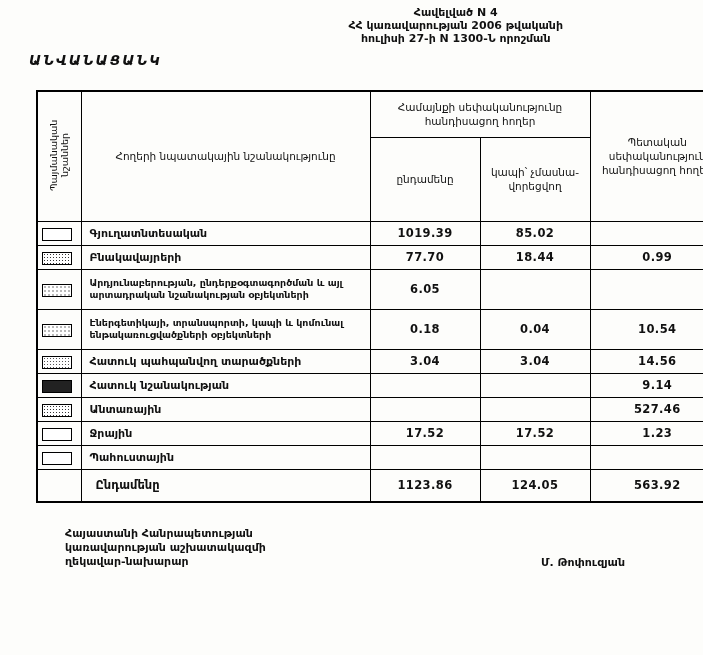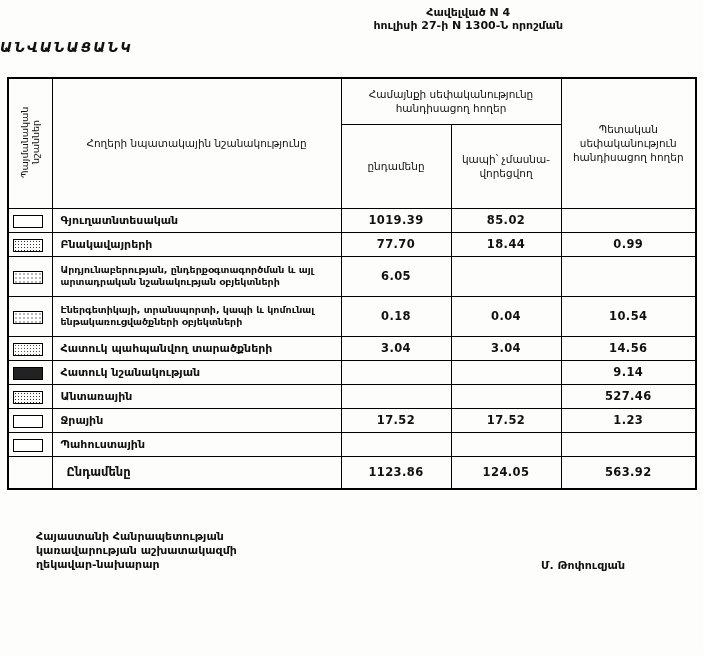--- a/index.html
+++ b/index.html
@@ -3,21 +3,21 @@
 <meta charset="utf-8">
 <style>
   * { margin: 0; padding: 0; box-sizing: border-box; }
   html, body { width: 703px; height: 655px; }
   body {
     background: #fdfdfb;
     font-family: "DejaVu Sans", sans-serif;
     color: #111;
     overflow: hidden;
   }
-  .page { width: 703px; height: 499px; padding-top: 6px; position: relative; }
+  .page { width: 703px; height: 499px; padding-top: 6px; position: relative; padding-left: 29px; }
 
   
   .appendix {
     width: fit-content;
     margin-left: auto;
     margin-right: 140px;
     text-align: center;
     font-weight: bold;
     font-size: 11px;
     line-height: 13px;
@@ -109,33 +109,34 @@
     padding-left: 14px;
     vertical-align: middle;
   }
   td.total-num { font-weight: bold; }
 
   
   .footer {
     display: flex;
     justify-content: space-between;
     align-items: flex-end;
-    margin-top: 40px;
+    margin-top: 24px;
     padding: 0 78px 0 36px;
   }
   .signer-block { font-weight: bold; font-size: 11px; line-height: 14px; }
   .signer-name { font-weight: bold; font-size: 11px; }
 </style>
 </head>
 <body>
 
 <div class="page">
 
   <div class="appendix">
     <div>Հավելված N 4</div>
+    <div>ՀՀ կառավարության 2006 թվականի</div>
     <div>հուլիսի 27-ի N 1300-Ն որոշման</div>
   </div>
 
   <div class="doc-title">ԱՆՎԱՆԱՑԱՆԿ</div>
 
 
   <table class="land-table">
     <colgroup>
       <col style="width:44px">
       <col style="width:289px">

